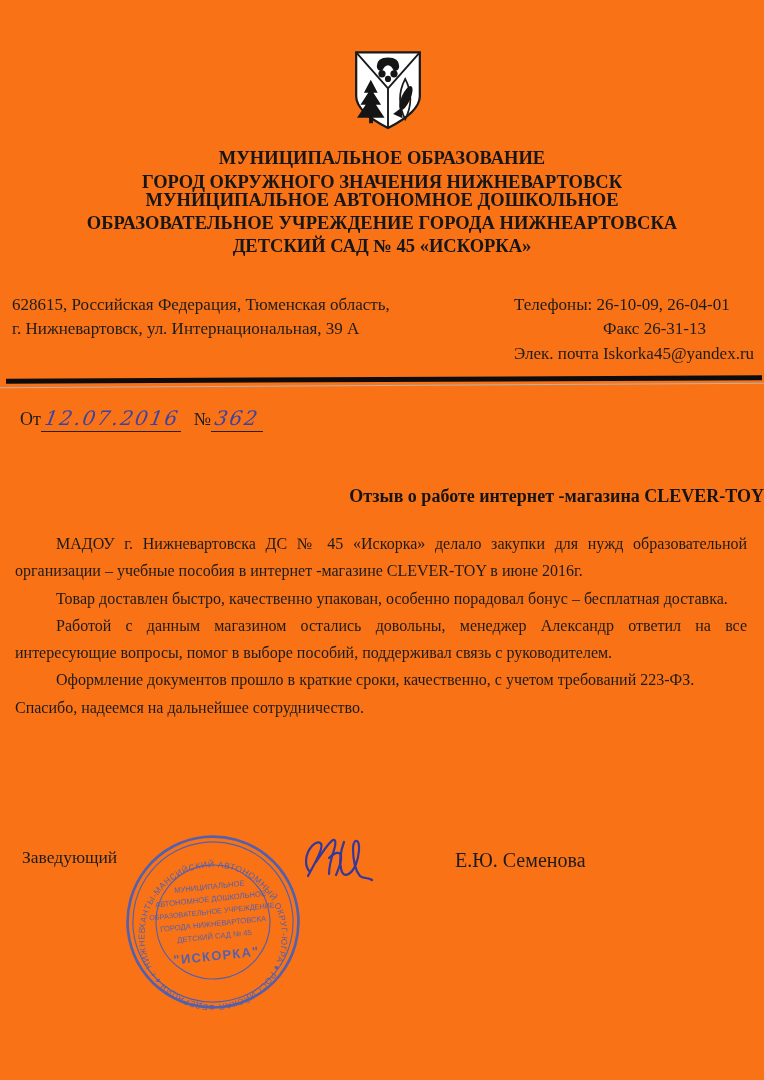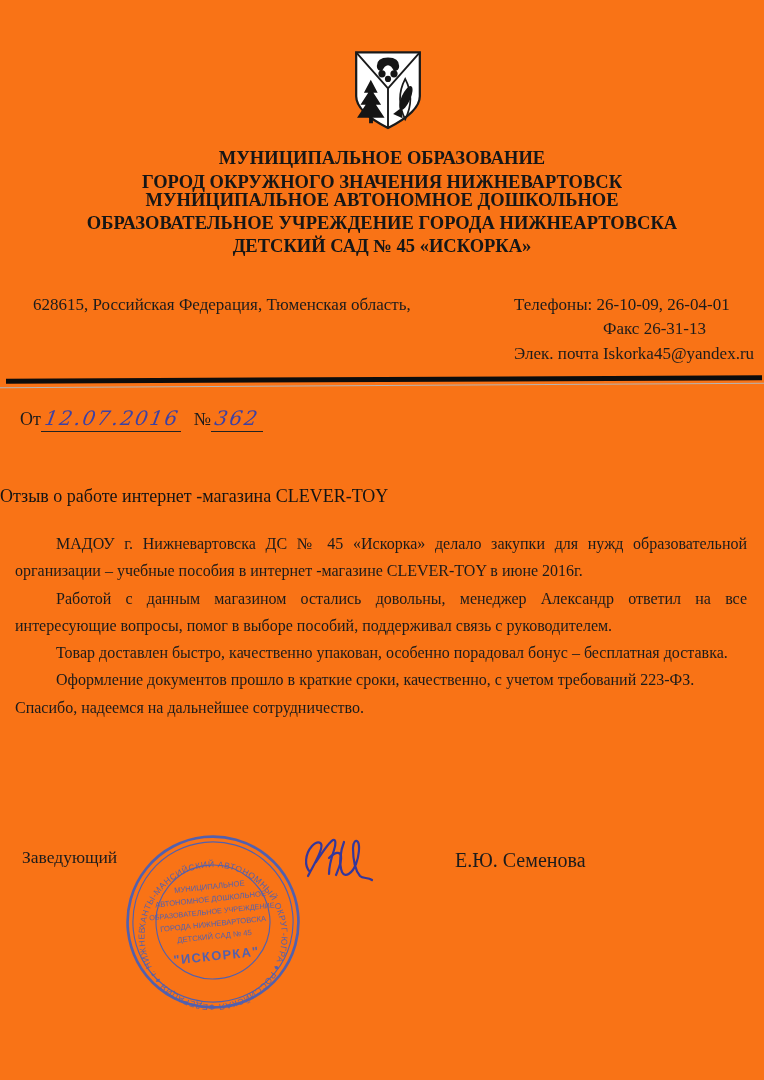--- a/index.html
+++ b/index.html
@@ -7,34 +7,34 @@
   .page {
     position:relative; width:764px; height:1080px;
     background:#f97316; overflow:hidden;
     font-family:"Liberation Serif", serif; color:#1c1c1c;
   }
   .abs { position:absolute; }
   .emblem { left:338px; top:48px; width:100px; height:86px; }
   .hdr { left:0; width:764px; text-align:center; font-weight:bold; color:#161616; }
   .hdr1 { top:147px; font-size:18.5px; line-height:23.5px; }
   .hdr2 { top:189px; font-size:18.5px; line-height:23px; }
-  .info-left { left:33px; top:293px; width:450px; font-size:17px; line-height:24.3px; }
+  .info-left { left:12px; top:293px; width:450px; font-size:17px; line-height:24.3px; }
   .info-right { left:514px; top:293px; width:276px; font-size:17px; line-height:24.3px; }
   .info-right .fax-line { padding-left:5px;text-align:center; }
   .rule-main { left:6px; top:377px; width:756px; height:5px; background:#0c0c0c; transform:rotate(-0.25deg); }
   .rule-shadow { left:0px; top:385px; width:764px; height:1px; background:#b5b5b5; transform:rotate(-0.35deg); }
   .ref-line { left:20px; top:406px; width:400px; font-size:18px; }
   .ref-line .lbl { display:inline-block; vertical-align:baseline; }
   .hand {
     font-family:"DejaVu Serif", serif; font-style:italic; color:#3d41a4;
     font-size:20px; letter-spacing:2px; display:inline-block; transform:skewX(-10deg);
   }
   .u-date { display:inline-block; border-bottom:1.6px solid #222; min-width:103px; padding:0 2px 1px 4px; margin-right:12px; }
   .u-num  { display:inline-block; border-bottom:1.6px solid #222; min-width:52px;  padding:0 2px 1px 4px; }
-  .title { left:0; top:486px; width:764px; text-align:left; font-weight:normal; font-size:18px; color:#141414; }
+  .title { left:0; top:486px; width:764px; text-align:right; font-weight:bold; font-size:18px; color:#141414; }
   .body-text { left:15px; top:530px; width:732px; font-size:16px; line-height:27.3px; text-align:justify; color:#1b1b1b; }
   .body-text p.ind { text-indent:41px; }
   .sig-position { left:22px; top:847px; font-size:17.5px;font-family:Liberation Serif, serif; }
   .sig-name { left:455px; top:849px; font-size:20px; }
   .stamp { left:124px; top:833px; width:178px; height:178px; transform:rotate(-6deg); opacity:0.88; }
   .signature-svg { left:296px; top:832px; width:82px; height:58px; }
 </style>
 </head>
 <body>
 
@@ -66,41 +66,42 @@
   </div>
 
   <div class="abs hdr hdr2">
     <div>МУНИЦИПАЛЬНОЕ АВТОНОМНОЕ ДОШКОЛЬНОЕ</div>
     <div>ОБРАЗОВАТЕЛЬНОЕ УЧРЕЖДЕНИЕ ГОРОДА НИЖНЕАРТОВСКА</div>
     <div>ДЕТСКИЙ САД  № 45 «ИСКОРКА»</div>
   </div>
 
   <div class="abs info-left">
     <div>628615, Российская Федерация, Тюменская область,</div>
+    <div>г. Нижневартовск, ул. Интернациональная, 39 А</div>
   </div>
 
   <div class="abs info-right">
     <div>Телефоны: 26-10-09, 26-04-01</div>
     <div class="fax-line">Факс 26-31-13</div>
     <div>Элек. почта Iskorka45@yandex.ru</div>
   </div>
 
   <div class="abs rule-main"></div>
   <div class="abs rule-shadow"></div>
 
   <div class="abs ref-line">
     <span class="lbl">От</span><span class="u-date"><span class="hand">12.07.2016</span></span><span class="lbl">№</span><span class="u-num"><span class="hand">362</span></span>
   </div>
 
   <div class="abs title">Отзыв о работе интернет -магазина CLEVER-TOY</div>
 
   <div class="abs body-text">
     <p class="ind">МАДОУ г. Нижневартовска ДС № 45 «Искорка» делало закупки для нужд образовательной организации – учебные пособия в интернет -магазине CLEVER-TOY в июне 2016г.</p>
+    <p class="ind">Товар доставлен быстро, качественно упакован, особенно порадовал бонус – бесплатная доставка.</p>
     <p class="ind">Работой с данным магазином остались довольны, менеджер Александр ответил на все интересующие вопросы, помог в выборе пособий, поддерживал связь с руководителем.</p>
-    <p class="ind">Товар доставлен быстро, качественно упакован, особенно порадовал бонус – бесплатная доставка.</p>
     <p class="ind">Оформление документов прошло в краткие сроки, качественно, с учетом требований 223-ФЗ.</p>
     <p>Спасибо, надеемся на дальнейшее сотрудничество.</p>
   </div>
 
   <div class="abs sig-position">Заведующий</div>
   <div class="abs sig-name">Е.Ю. Семенова</div>
 
   <svg class="abs stamp" viewBox="0 0 200 200" xmlns="http://www.w3.org/2000/svg">
     <defs>
       <path id="ringPath" d="M 23,100 A 77,77 0 1 1 22.9,100.5"></path>

